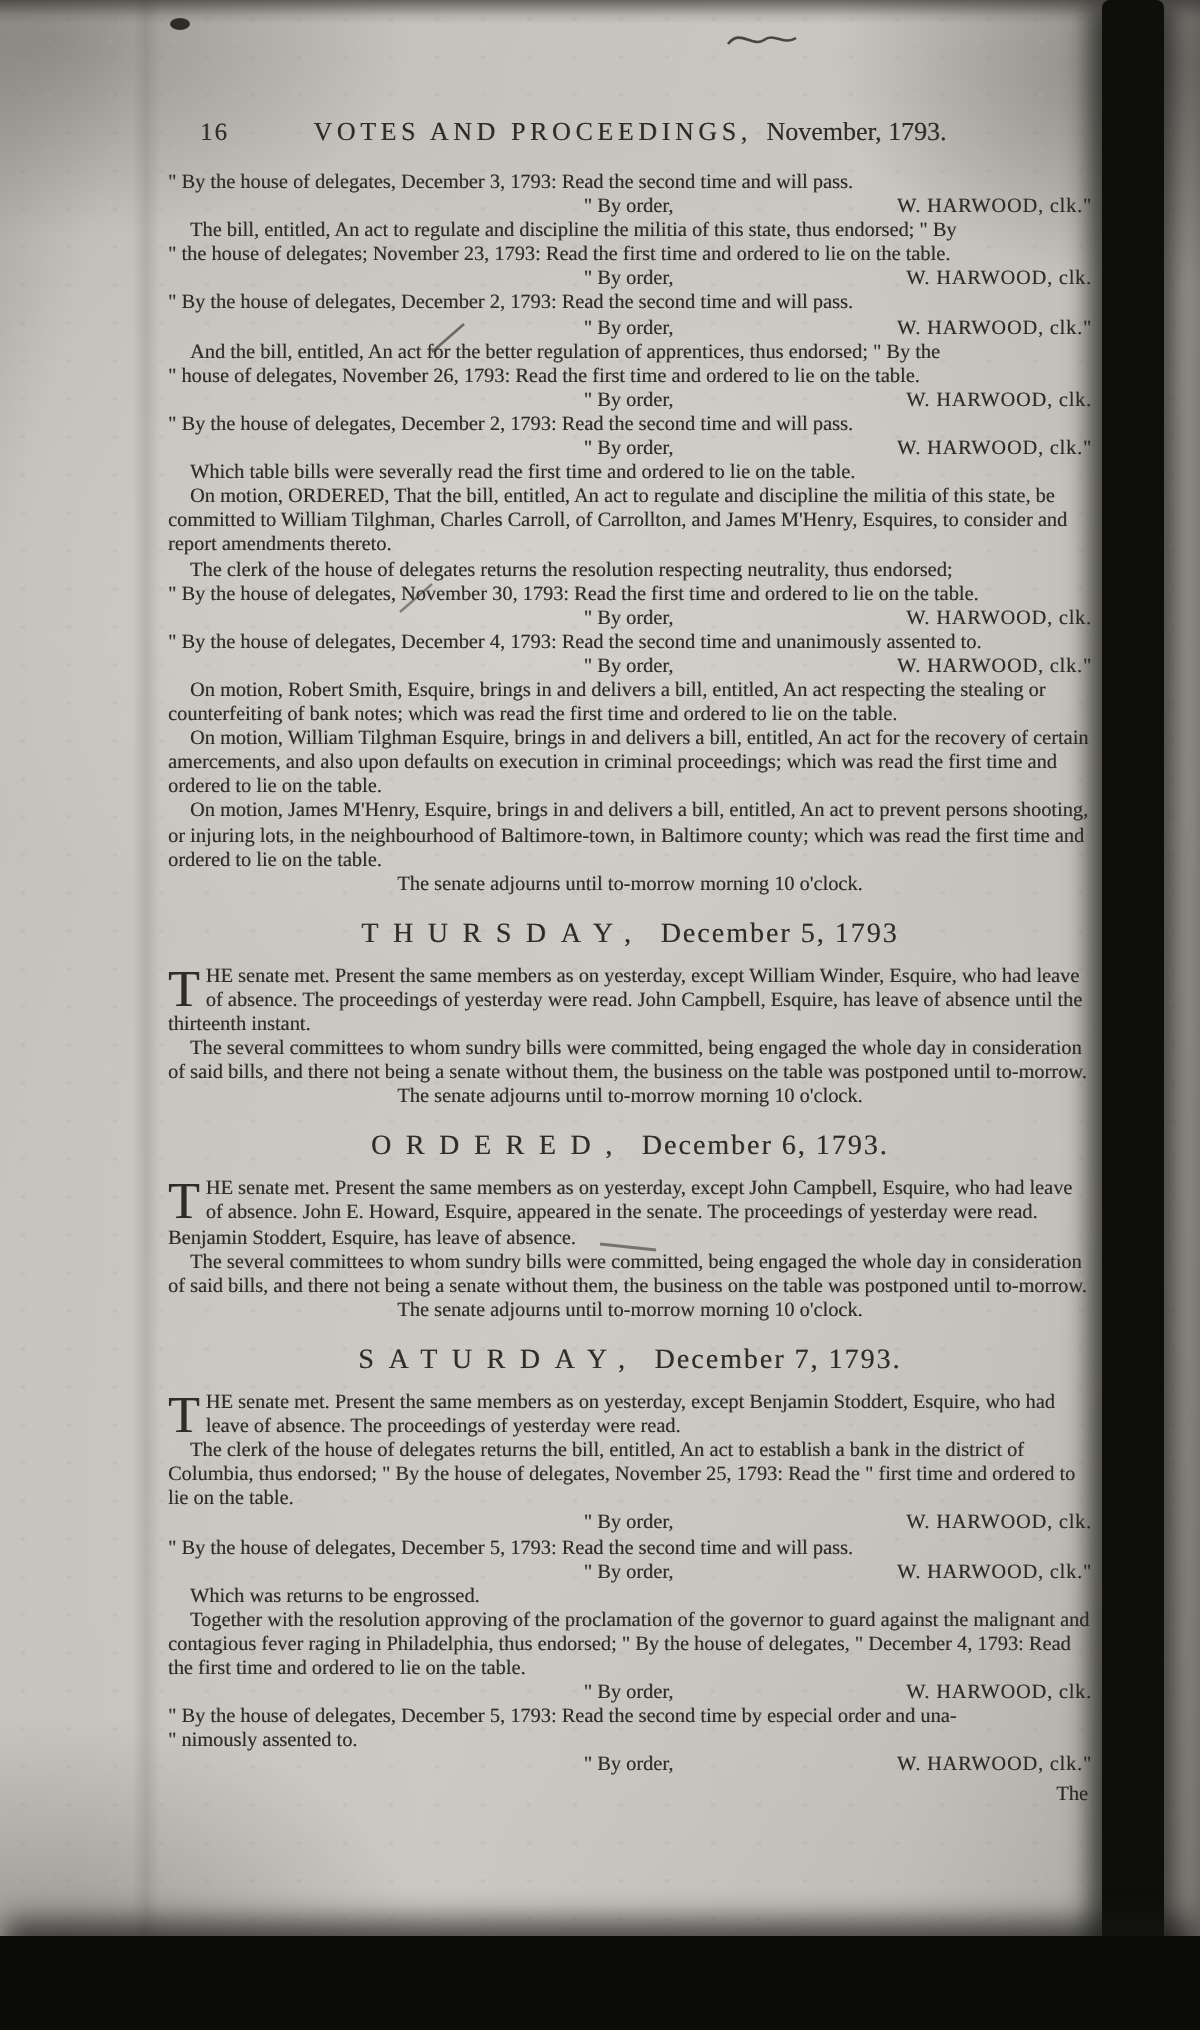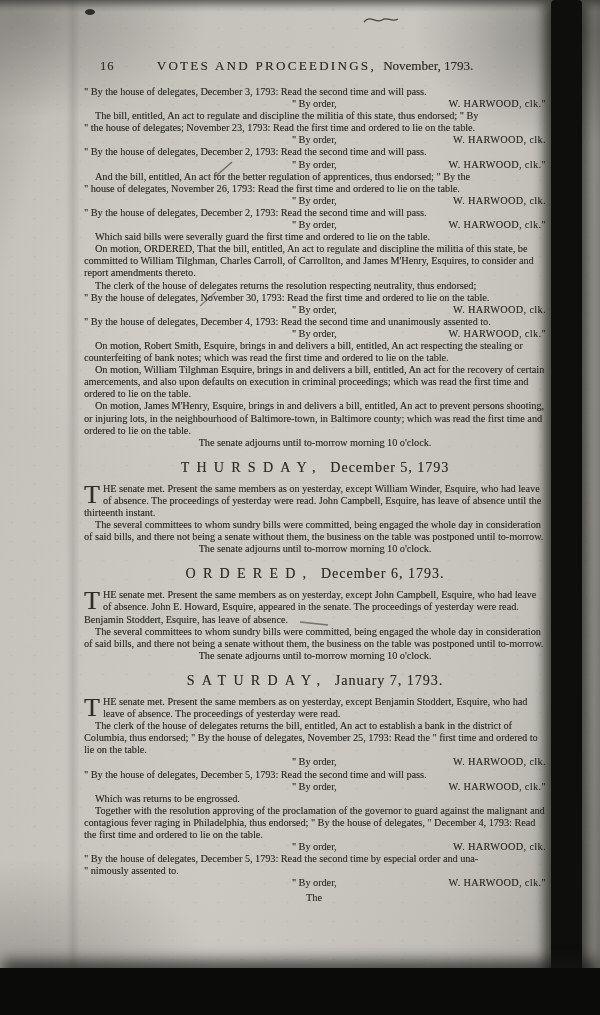--- a/index.html
+++ b/index.html
@@ -68,21 +68,21 @@
   .t-byorder .spacer { width: 45%; }
   .t-byorder .signer { margin-left: auto; letter-spacing: 0.4px; }
 
   .t-heading { text-align: center; font-size: 14px; line-height: 16px; margin: 11px 0 7px; }
   .t-heading .day { letter-spacing: 0.52em; }
   .t-heading .hdate { margin-left: 4px; letter-spacing: 1px; }
 
   .t-dropcap { margin: 0; }
   .t-dropcap .dropcap { float: left; font-size: 26px; line-height: 22px; padding: 1px 3px 0 0; }
 
-  .t-catchword { text-align: center; padding-right: 2px; margin-top: 3px; }
+  .t-catchword { text-align: right; padding-right: 2px; margin-top: 3px; }
 </style>
 </head>
 <body>
 
 <div id="canvas">
 
   <div class="fold"></div>
   <div class="grain"></div>
 
   <div class="text-col">
@@ -117,21 +117,21 @@
     <span class="spacer"></span>
     <span>" By order,</span>
     <span class="signer">W. HARWOOD, clk.</span>
   </div>
         <div class="t-line"><span>" By the house of delegates, December 2, 1793: Read the second time and will pass.</span></div>
         <div class="t-byorder">
     <span class="spacer"></span>
     <span>" By order,</span>
     <span class="signer">W. HARWOOD, clk."</span>
   </div>
-        <p class="t-para"><span>Which said bills were severally guard the first time and ordered to lie on the table.</span></p>
+        <p class="t-para"><span>Which table bills were severally read the first time and ordered to lie on the table.</span></p>
         <p class="t-para"><span>On motion, ORDERED, That the bill, entitled, An act to regulate and discipline the militia of this state, be committed to William Tilghman, Charles Carroll, of Carrollton, and James M'Henry, Esquires, to consider and report amendments thereto.</span></p>
         <p class="t-para"><span>The clerk of the house of delegates returns the resolution respecting neutrality, thus endorsed;</span></p>
         <div class="t-line"><span>" By the house of delegates, November 30, 1793: Read the first time and ordered to lie on the table.</span></div>
         <div class="t-byorder">
     <span class="spacer"></span>
     <span>" By order,</span>
     <span class="signer">W. HARWOOD, clk.</span>
   </div>
         <div class="t-line"><span>" By the house of delegates, December 4, 1793: Read the second time and unanimously assented to.</span></div>
         <div class="t-byorder">
@@ -152,21 +152,21 @@
         <div class="t-center"><span>The senate adjourns until to-morrow morning 10 o'clock.</span></div>
         <div class="t-heading">
     <span class="day">ORDERED,</span>
     <span class="hdate">December 6, 1793.</span>
   </div>
         <p class="t-dropcap"><span class="dropcap">T</span><span>HE senate met. Present the same members as on yesterday, except John Campbell, Esquire, who had leave of absence. John E. Howard, Esquire, appeared in the senate. The proceedings of yesterday were read. Benjamin Stoddert, Esquire, has leave of absence.</span></p>
         <p class="t-para"><span>The several committees to whom sundry bills were committed, being engaged the whole day in consideration of said bills, and there not being a senate without them, the business on the table was postponed until to-morrow.</span></p>
         <div class="t-center"><span>The senate adjourns until to-morrow morning 10 o'clock.</span></div>
         <div class="t-heading">
     <span class="day">SATURDAY,</span>
-    <span class="hdate">January 7, 1793.</span>
+    <span class="hdate">December 7, 1793.</span>
   </div>
         <p class="t-dropcap"><span class="dropcap">T</span><span>HE senate met. Present the same members as on yesterday, except Benjamin Stoddert, Esquire, who had leave of absence. The proceedings of yesterday were read.</span></p>
         <p class="t-para"><span>The clerk of the house of delegates returns the bill, entitled, An act to establish a bank in the district of Columbia, thus endorsed; " By the house of delegates, November 25, 1793: Read the " first time and ordered to lie on the table.</span></p>
         <div class="t-byorder">
     <span class="spacer"></span>
     <span>" By order,</span>
     <span class="signer">W. HARWOOD, clk.</span>
   </div>
         <div class="t-line"><span>" By the house of delegates, December 5, 1793: Read the second time and will pass.</span></div>
         <div class="t-byorder">

